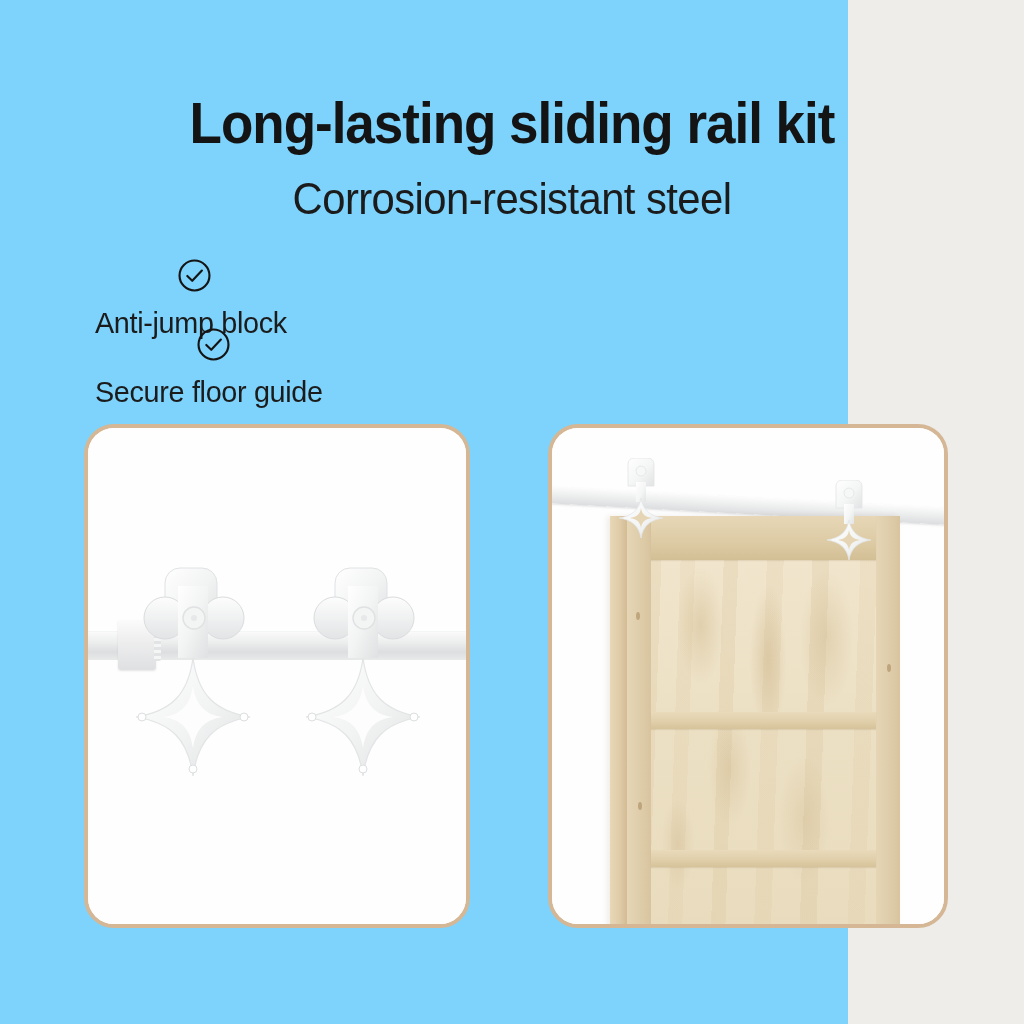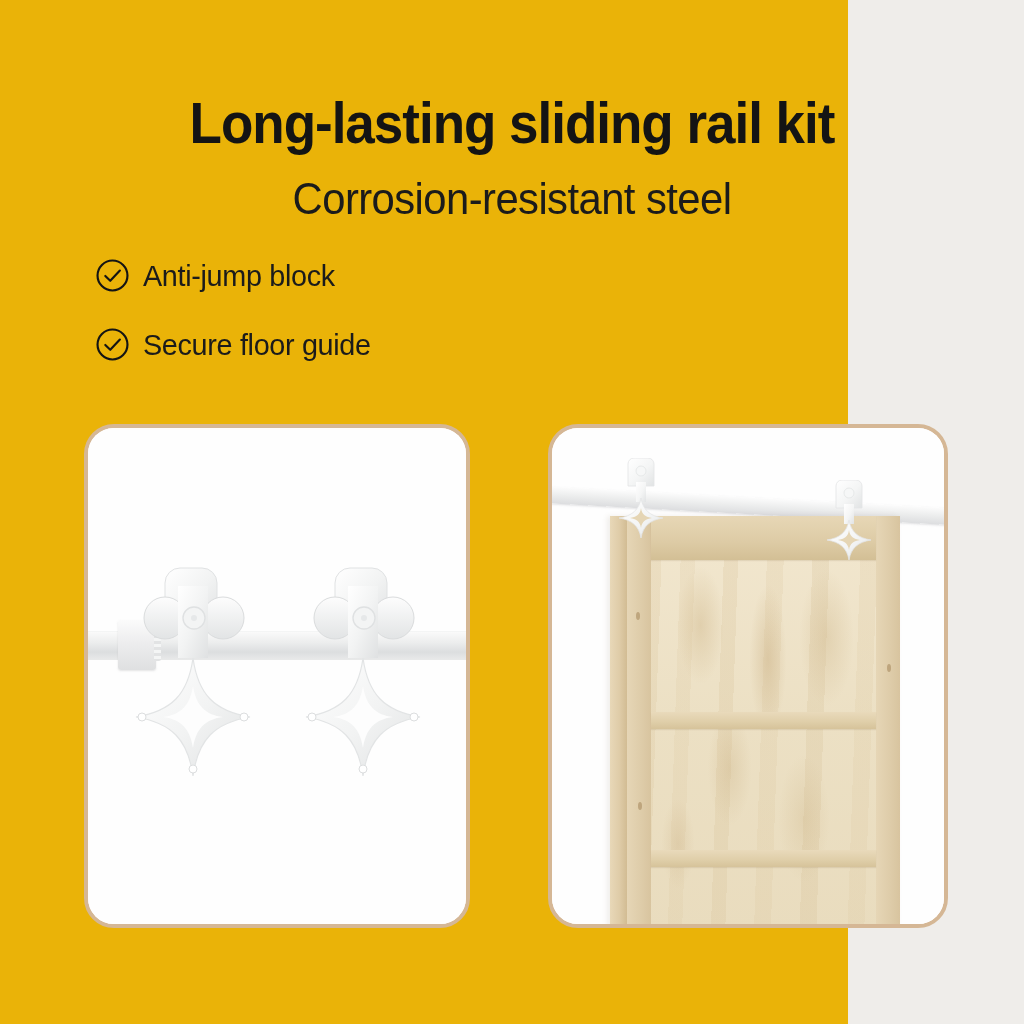--- a/index.html
+++ b/index.html
@@ -3,21 +3,21 @@
 <meta charset="utf-8">
 <title>Sliding Rail Kit Infographic</title>
 <style>
   * { margin:0; padding:0; box-sizing:border-box; }
   html, body {
     width:1024px; height:1024px;
     background:#efedea;
     font-family:"Liberation Sans", sans-serif;
     overflow:hidden;
   }
-  .page { position:relative; width:848px; height:1024px; background:#eab308; }
+  .page { position:relative; width:848px; height:1024px; background:#7dd3fc; }
 
   
   .header { position:absolute; left:0; top:0; width:1024px; text-align:center; }
   .title {
     position:absolute; left:0; top:94px; width:1024px;
     font-size:57px; font-weight:bold; color:#141414;
     letter-spacing:-1.1px; line-height:1.02;
     transform:scaleX(0.93); transform-origin:center top;
     white-space:nowrap;
   }
@@ -28,21 +28,21 @@
     transform:scaleX(0.95); transform-origin:center top;
     white-space:nowrap;
   }
 
   
   .features { position:absolute; left:0; top:258px; width:1024px; height:128px; }
   .feature {
     position:absolute; display:flex; align-items:center; gap:13px;
     white-space:nowrap;
   }
-  .feature.c0 { left:95px; }
+  .feature.c0 { left:95px;flex-direction:column; }
   .feature.c1 { left:492px; }
   .feature.r0 { top:0px; }
   .feature.r1 { top:69px; }
   .chk { width:35px; height:35px; flex:0 0 35px; display:block; }
   .feat-label {
     font-size:30px; font-weight:400; color:#1b1b1b;
     letter-spacing:-0.35px;
     transform:scaleX(0.96); transform-origin:left center;
   }
 

